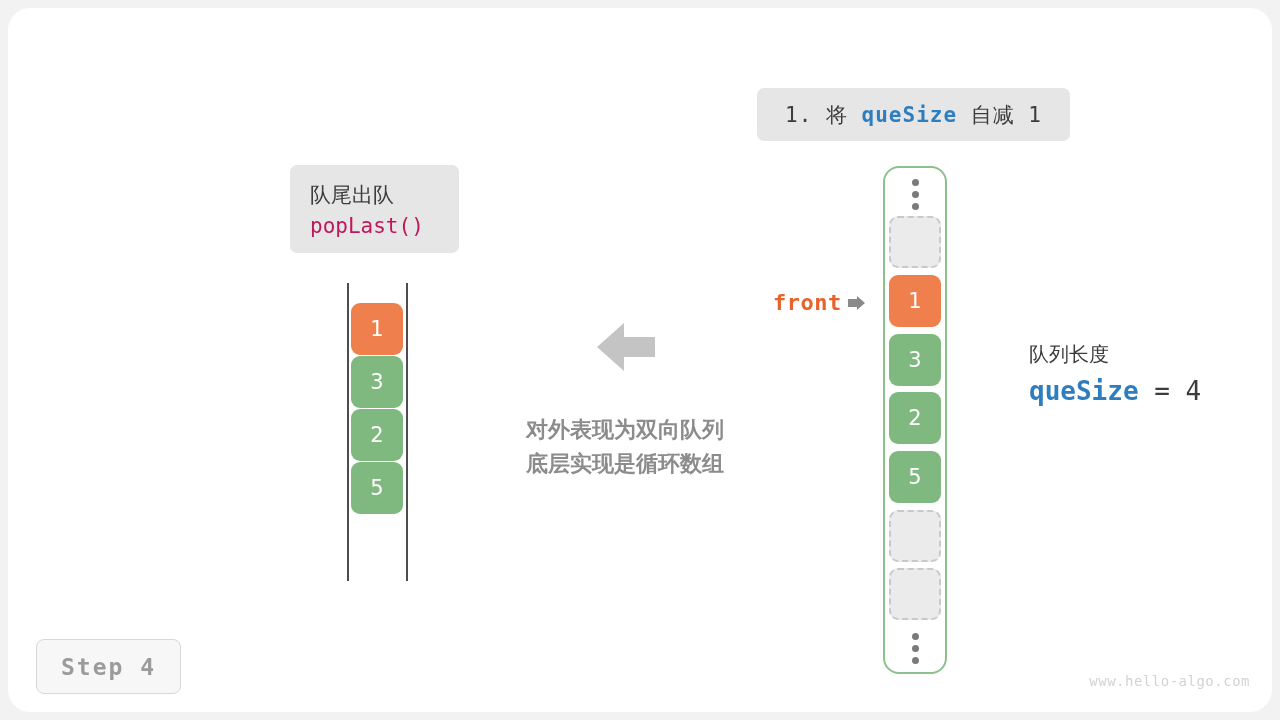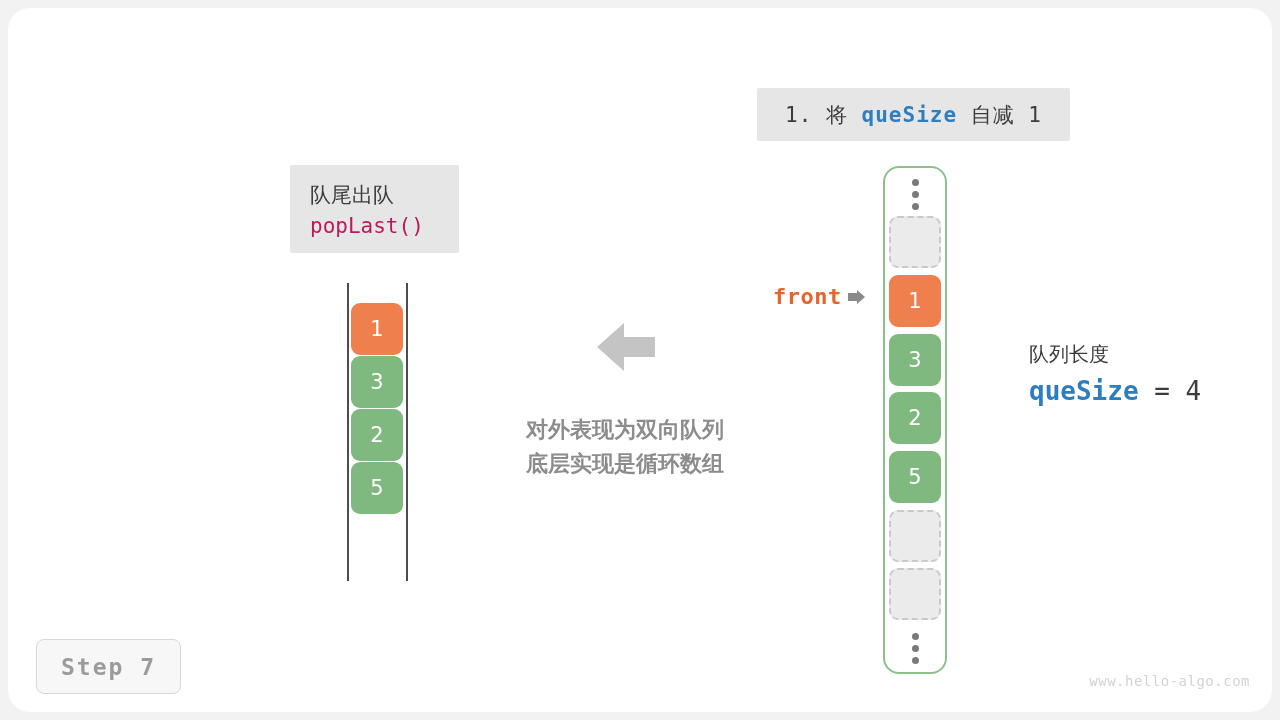--- a/index.html
+++ b/index.html
@@ -26,21 +26,21 @@
     width: 1264px;
     height: 704px;
     background: #ffffff;
     border-radius: 22px;
   }
 
   
   .label-box {
     position: absolute;
     background: #e6e6e6;
-    border-radius: 2px;
+    border-radius: 7px;
     box-sizing: border-box;
     display: flex;
     flex-direction: column;
     justify-content: center;
   }
 
   
   #title-box {
     left: 757px;
     top: 88px;
@@ -206,21 +206,21 @@
     width: 7px;
     height: 7px;
     border-radius: 50%;
     background: #7a7a7a;
   }
 
   
   #front-ptr {
     position: absolute;
     left: 773px;
-    top: 284px;
+    top: 290px;
     display: flex;
     align-items: center;
     gap: 6px;
   }
   #front-ptr .txt {
     font-family: "DejaVu Sans Mono", "Liberation Mono", monospace;
     font-size: 22px;
     font-weight: bold;
     color: #e8622a;
     letter-spacing: 0.5px;
@@ -307,16 +307,16 @@
         <i></i>
         <i></i>
       </div>
   </div>
 
   <div id="size-info">
     <div class="l1">队列长度</div>
     <div class="l2"><span class="kw">queSize</span><span> = 4</span></div>
   </div>
 
-  <div id="step-badge">Step 7</div>
+  <div id="step-badge">Step 4</div>
 
   <div id="watermark">www.hello-algo.com</div>
 </div>
 
 </body></html>

